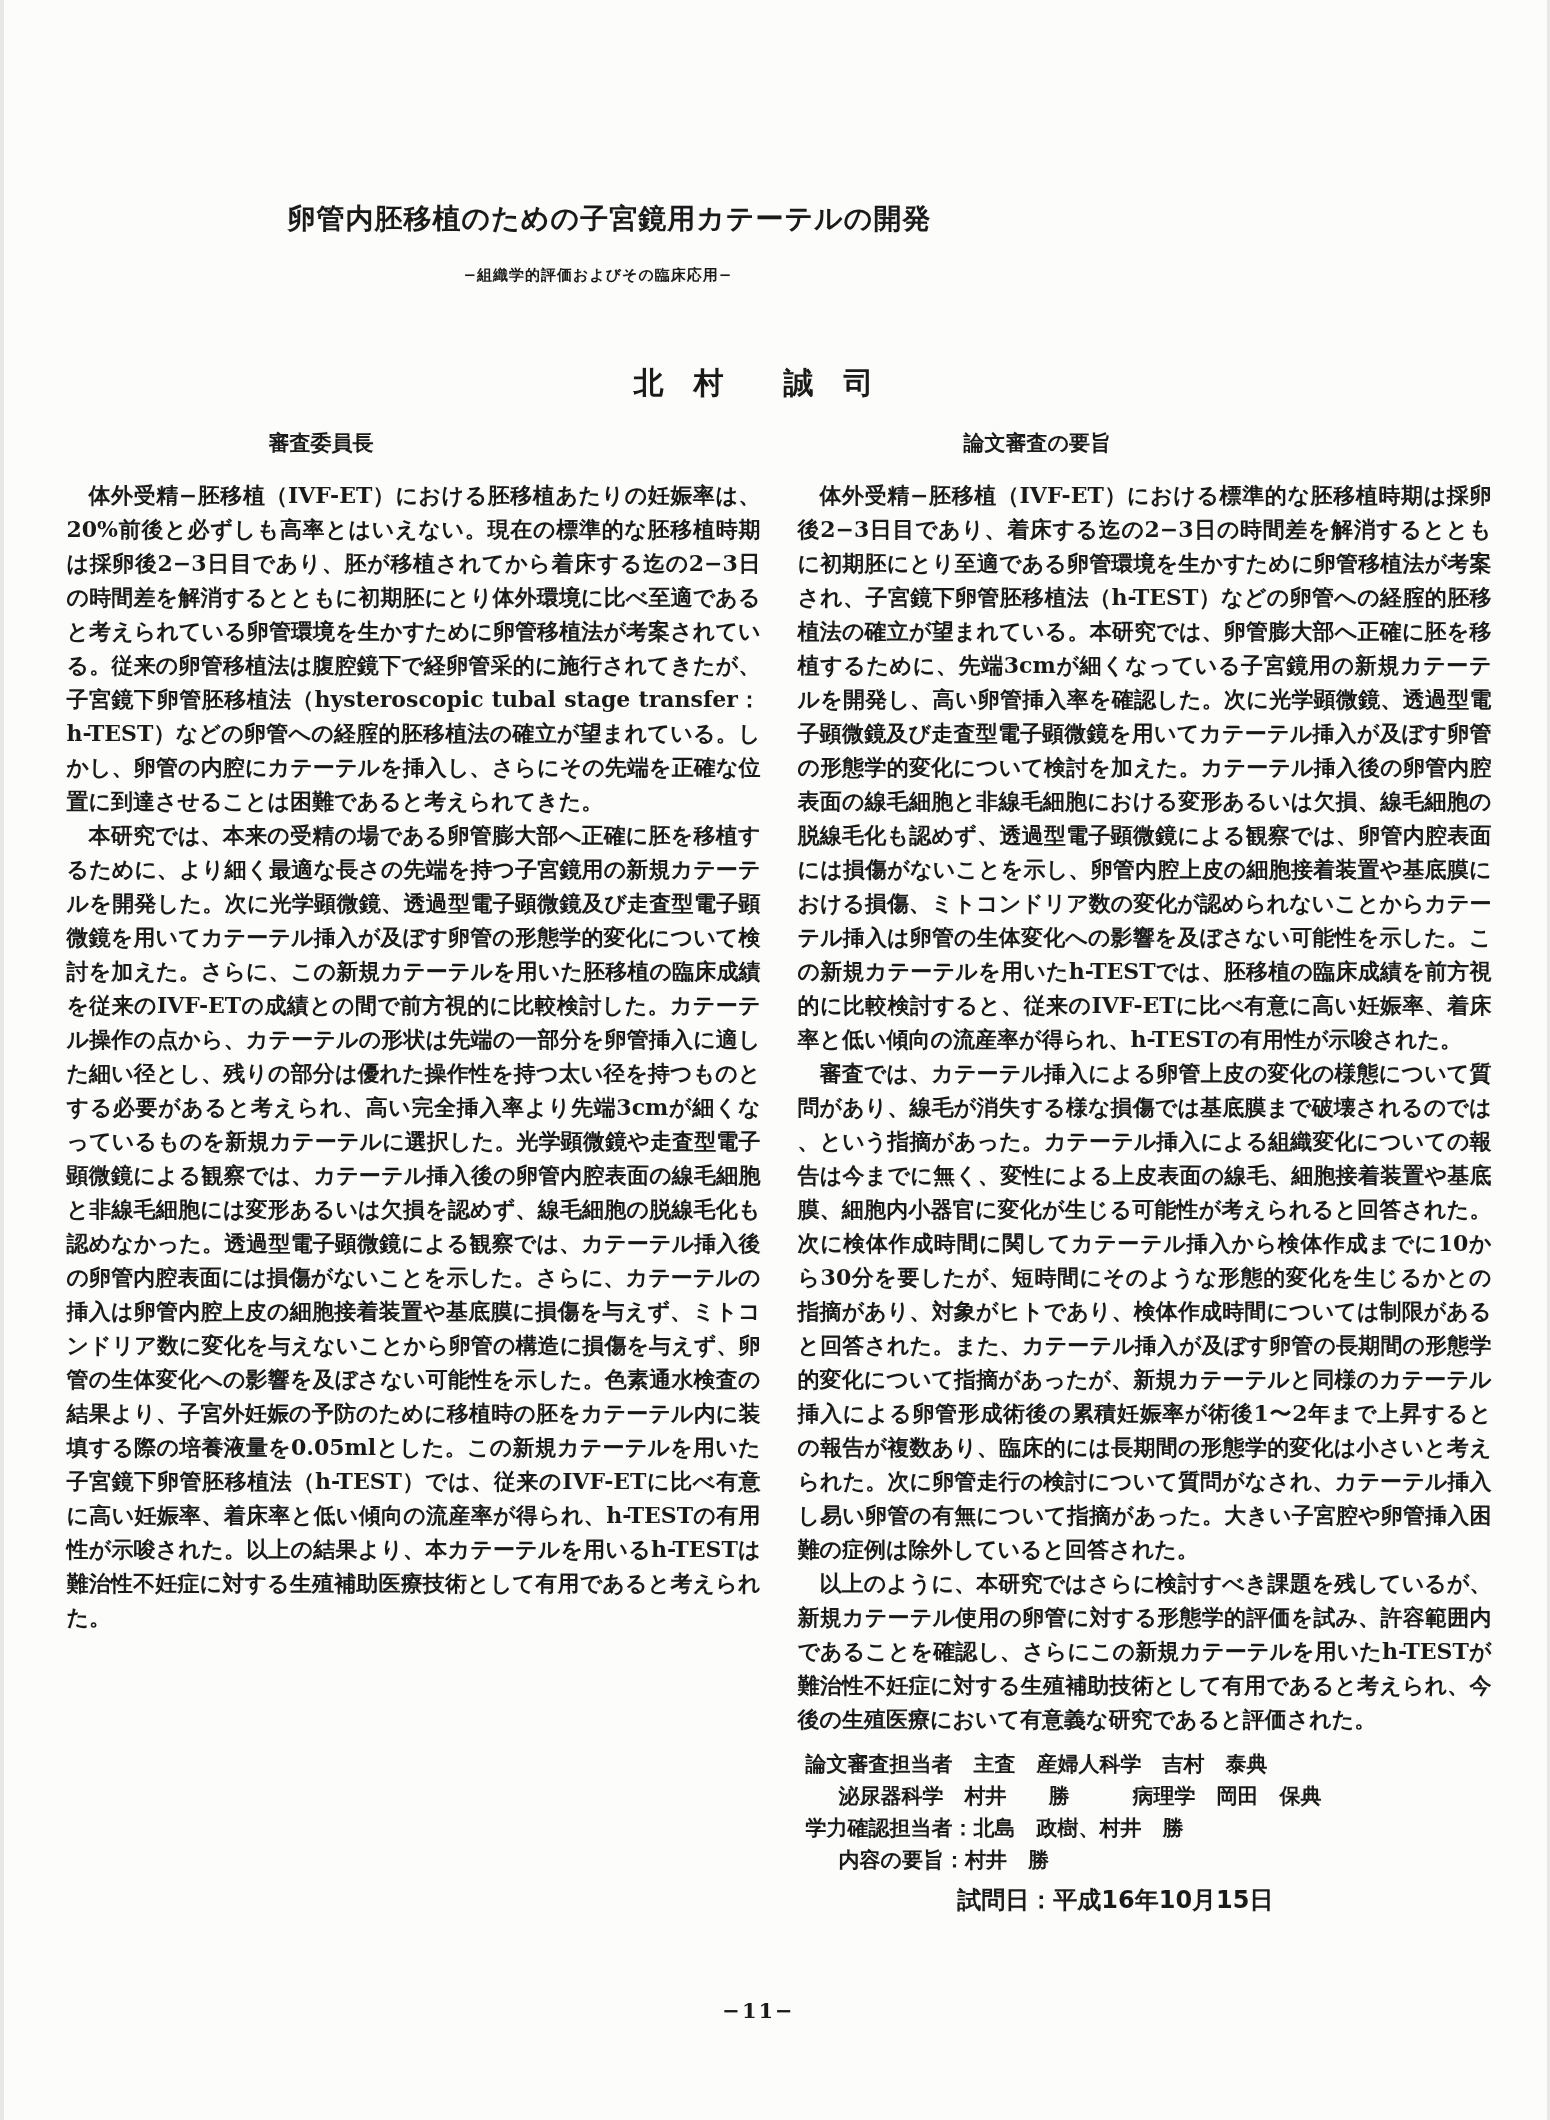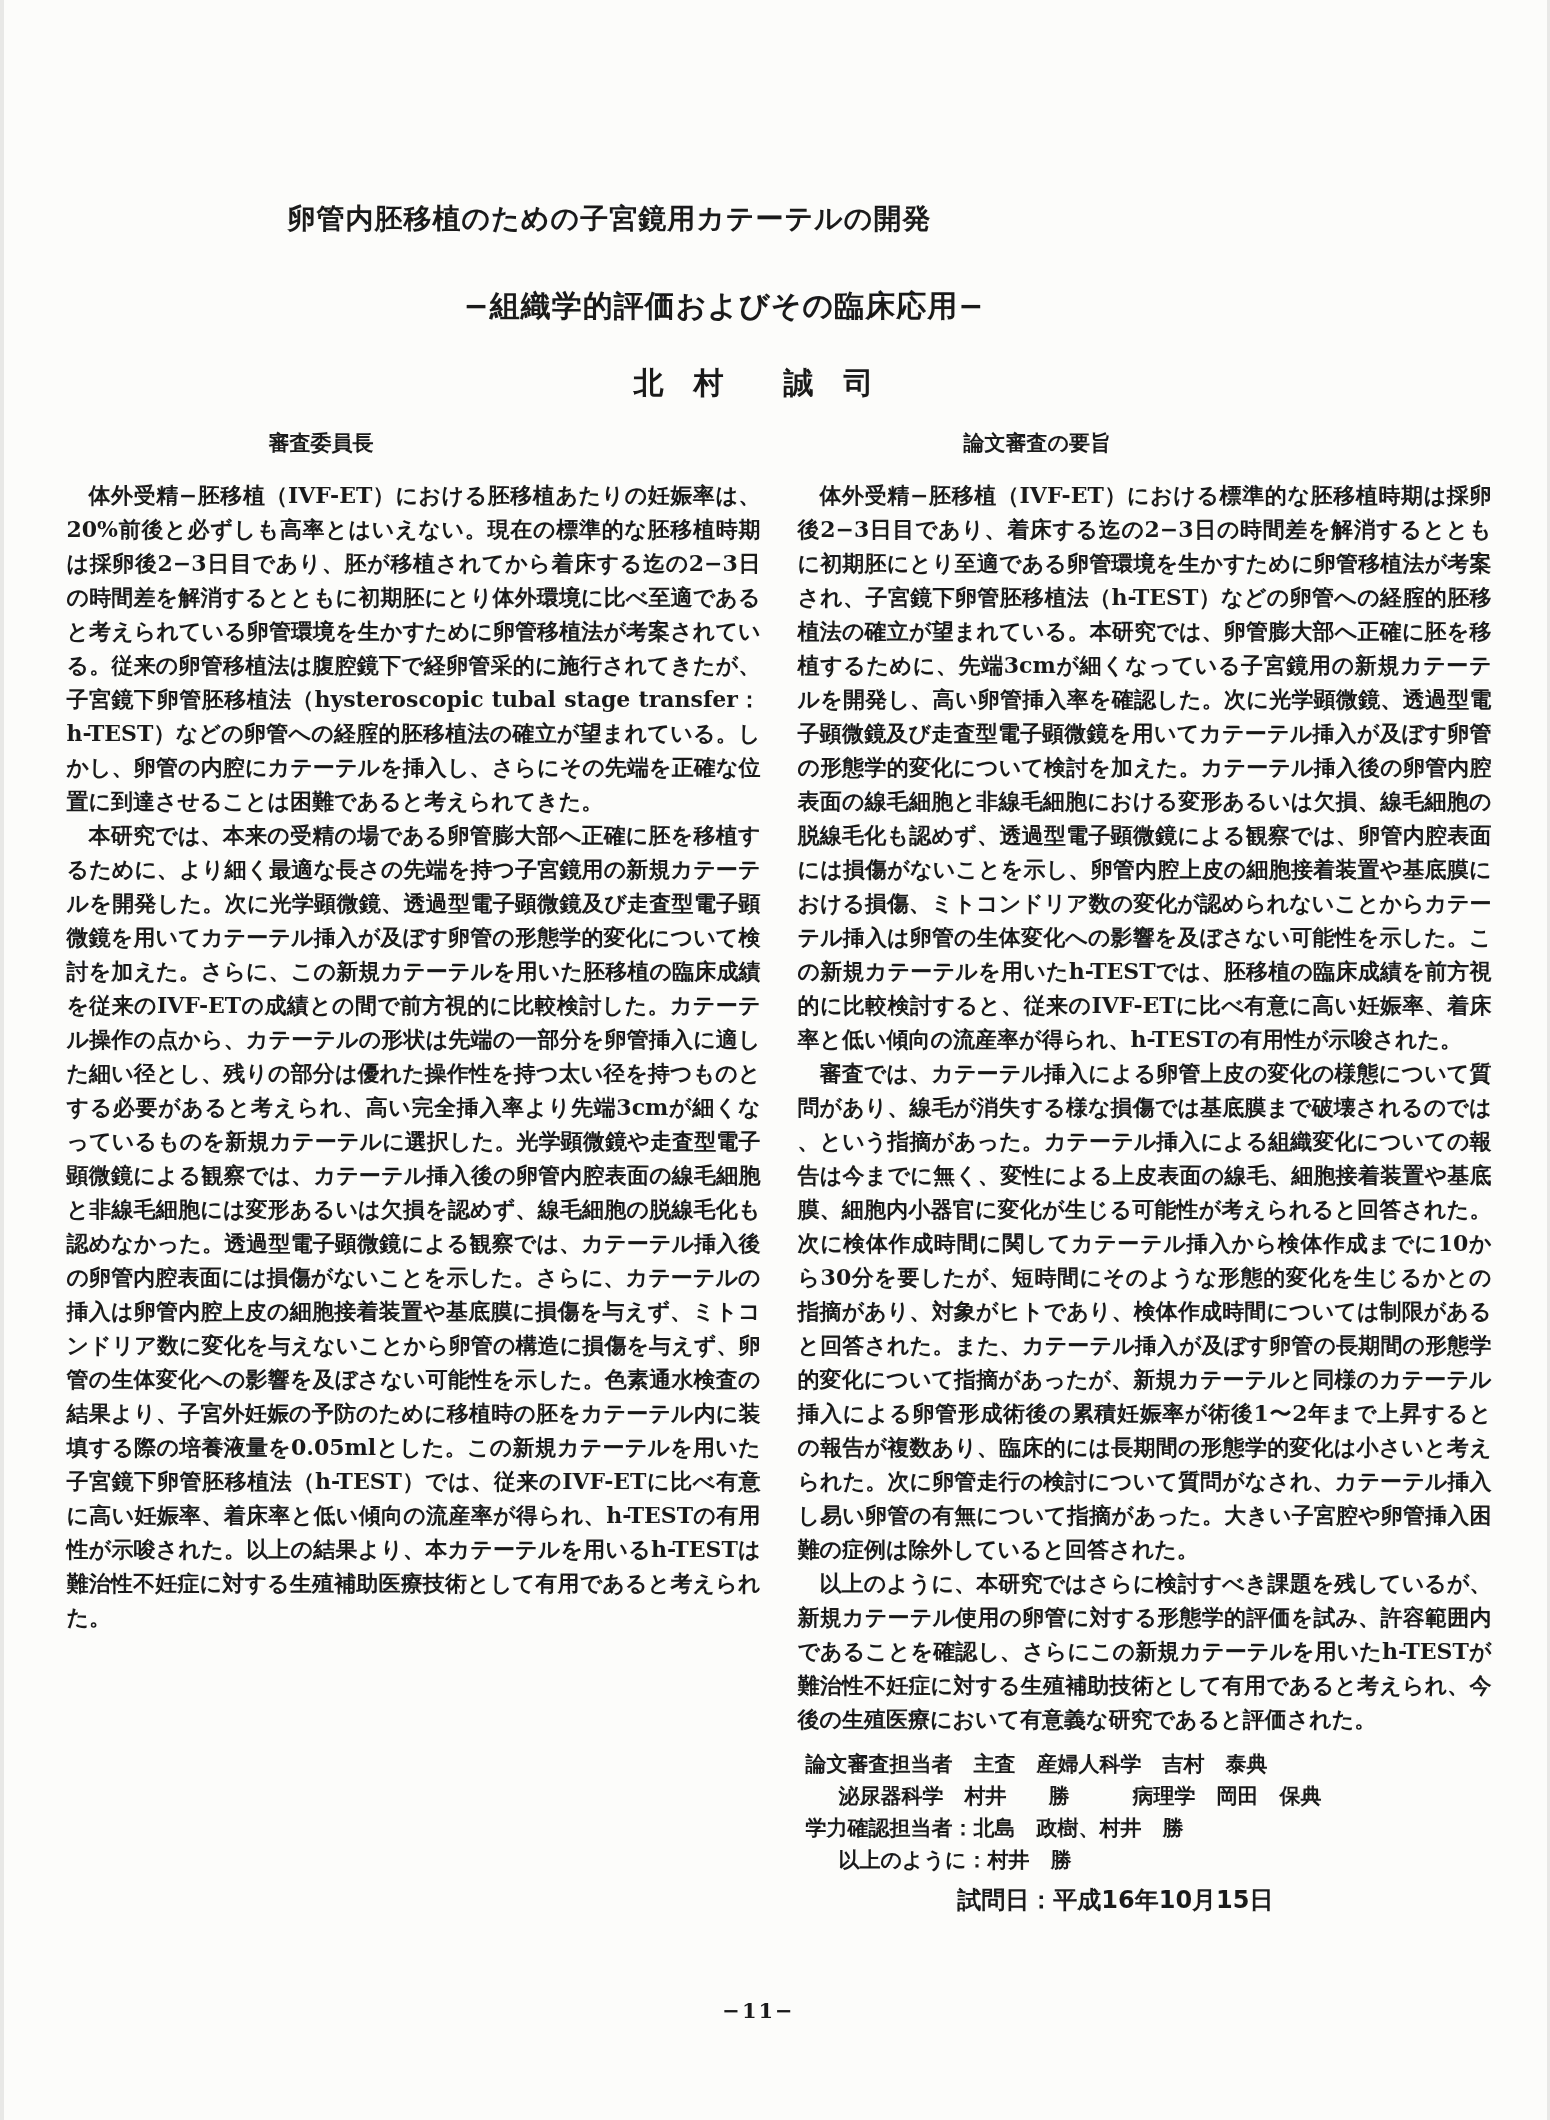--- a/index.html
+++ b/index.html
@@ -11,22 +11,22 @@
     color:#1a1a1a;
     font-family:"DejaVu Serif","Liberation Serif",serif;
     overflow:hidden;
   }
   .doc-title {
     position:absolute; top:200px; left:284px;
     font-size:28px; font-weight:700; letter-spacing:1px;
     white-space:nowrap;
   }
   .doc-subtitle {
-    position:absolute; top:286px; left:460px;
-    font-size:30px; font-weight:700; letter-spacing:1px;
+    position:absolute; top:266px; left:460px;
+    font-size:15px; font-weight:700; letter-spacing:1px;
     white-space:nowrap;
   }
   .author {
     position:absolute; top:363px; left:630px;
     font-size:30px; font-weight:700;
     font-family:"DejaVu Sans","Liberation Sans",sans-serif;
     white-space:nowrap;
   }
   .col { position:absolute; top:430px; }
   .col-left  { left:63px;  width:694px; }
@@ -86,20 +86,20 @@
     <h2 class="col-heading">論文審査の要旨</h2>
     <div class="col-body">
       <p>体外受精−胚移植（IVF-ET）における標準的な胚移植時期は採卵後2−3日目であり、着床する迄の2−3日の時間差を解消するとともに初期胚にとり至適である卵管環境を生かすために卵管移植法が考案され、子宮鏡下卵管胚移植法（h-TEST）などの卵管への経腟的胚移植法の確立が望まれている。本研究では、卵管膨大部へ正確に胚を移植するために、先端3cmが細くなっている子宮鏡用の新規カテーテルを開発し、高い卵管挿入率を確認した。次に光学顕微鏡、透過型電子顕微鏡及び走査型電子顕微鏡を用いてカテーテル挿入が及ぼす卵管の形態学的変化について検討を加えた。カテーテル挿入後の卵管内腔表面の線毛細胞と非線毛細胞における変形あるいは欠損、線毛細胞の脱線毛化も認めず、透過型電子顕微鏡による観察では、卵管内腔表面には損傷がないことを示し、卵管内腔上皮の細胞接着装置や基底膜における損傷、ミトコンドリア数の変化が認められないことからカテーテル挿入は卵管の生体変化への影響を及ぼさない可能性を示した。この新規カテーテルを用いたh-TESTでは、胚移植の臨床成績を前方視的に比較検討すると、従来のIVF-ETに比べ有意に高い妊娠率、着床率と低い傾向の流産率が得られ、h-TESTの有用性が示唆された。</p>
       <p>審査では、カテーテル挿入による卵管上皮の変化の様態について質問があり、線毛が消失する様な損傷では基底膜まで破壊されるのでは、という指摘があった。カテーテル挿入による組織変化についての報告は今までに無く、変性による上皮表面の線毛、細胞接着装置や基底膜、細胞内小器官に変化が生じる可能性が考えられると回答された。次に検体作成時間に関してカテーテル挿入から検体作成までに10から30分を要したが、短時間にそのような形態的変化を生じるかとの指摘があり、対象がヒトであり、検体作成時間については制限があると回答された。また、カテーテル挿入が及ぼす卵管の長期間の形態学的変化について指摘があったが、新規カテーテルと同様のカテーテル挿入による卵管形成術後の累積妊娠率が術後1〜2年まで上昇するとの報告が複数あり、臨床的には長期間の形態学的変化は小さいと考えられた。次に卵管走行の検討について質問がなされ、カテーテル挿入し易い卵管の有無について指摘があった。大きい子宮腔や卵管挿入困難の症例は除外していると回答された。</p>
       <p>以上のように、本研究ではさらに検討すべき課題を残しているが、新規カテーテル使用の卵管に対する形態学的評価を試み、許容範囲内であることを確認し、さらにこの新規カテーテルを用いたh-TESTが難治性不妊症に対する生殖補助技術として有用であると考えられ、今後の生殖医療において有意義な研究であると評価された。</p>
     </div>
     <div class="committee">
       <div class="ind-0">論文審査担当者　主査　産婦人科学　吉村　泰典</div>
       <div class="ind-1">泌尿器科学　村井　　勝　　　病理学　岡田　保典</div>
       <div class="ind-0">学力確認担当者：北島　政樹、村井　勝</div>
-      <div class="ind-1">以上のように：村井　勝</div>
+      <div class="ind-1">内容の要旨：村井　勝</div>
     </div>
     <div class="exam-date">試問日：平成16年10月15日</div>
   </div>
 
   <div class="page-number">−11−</div>
 
 </div>
 
 </body></html>

